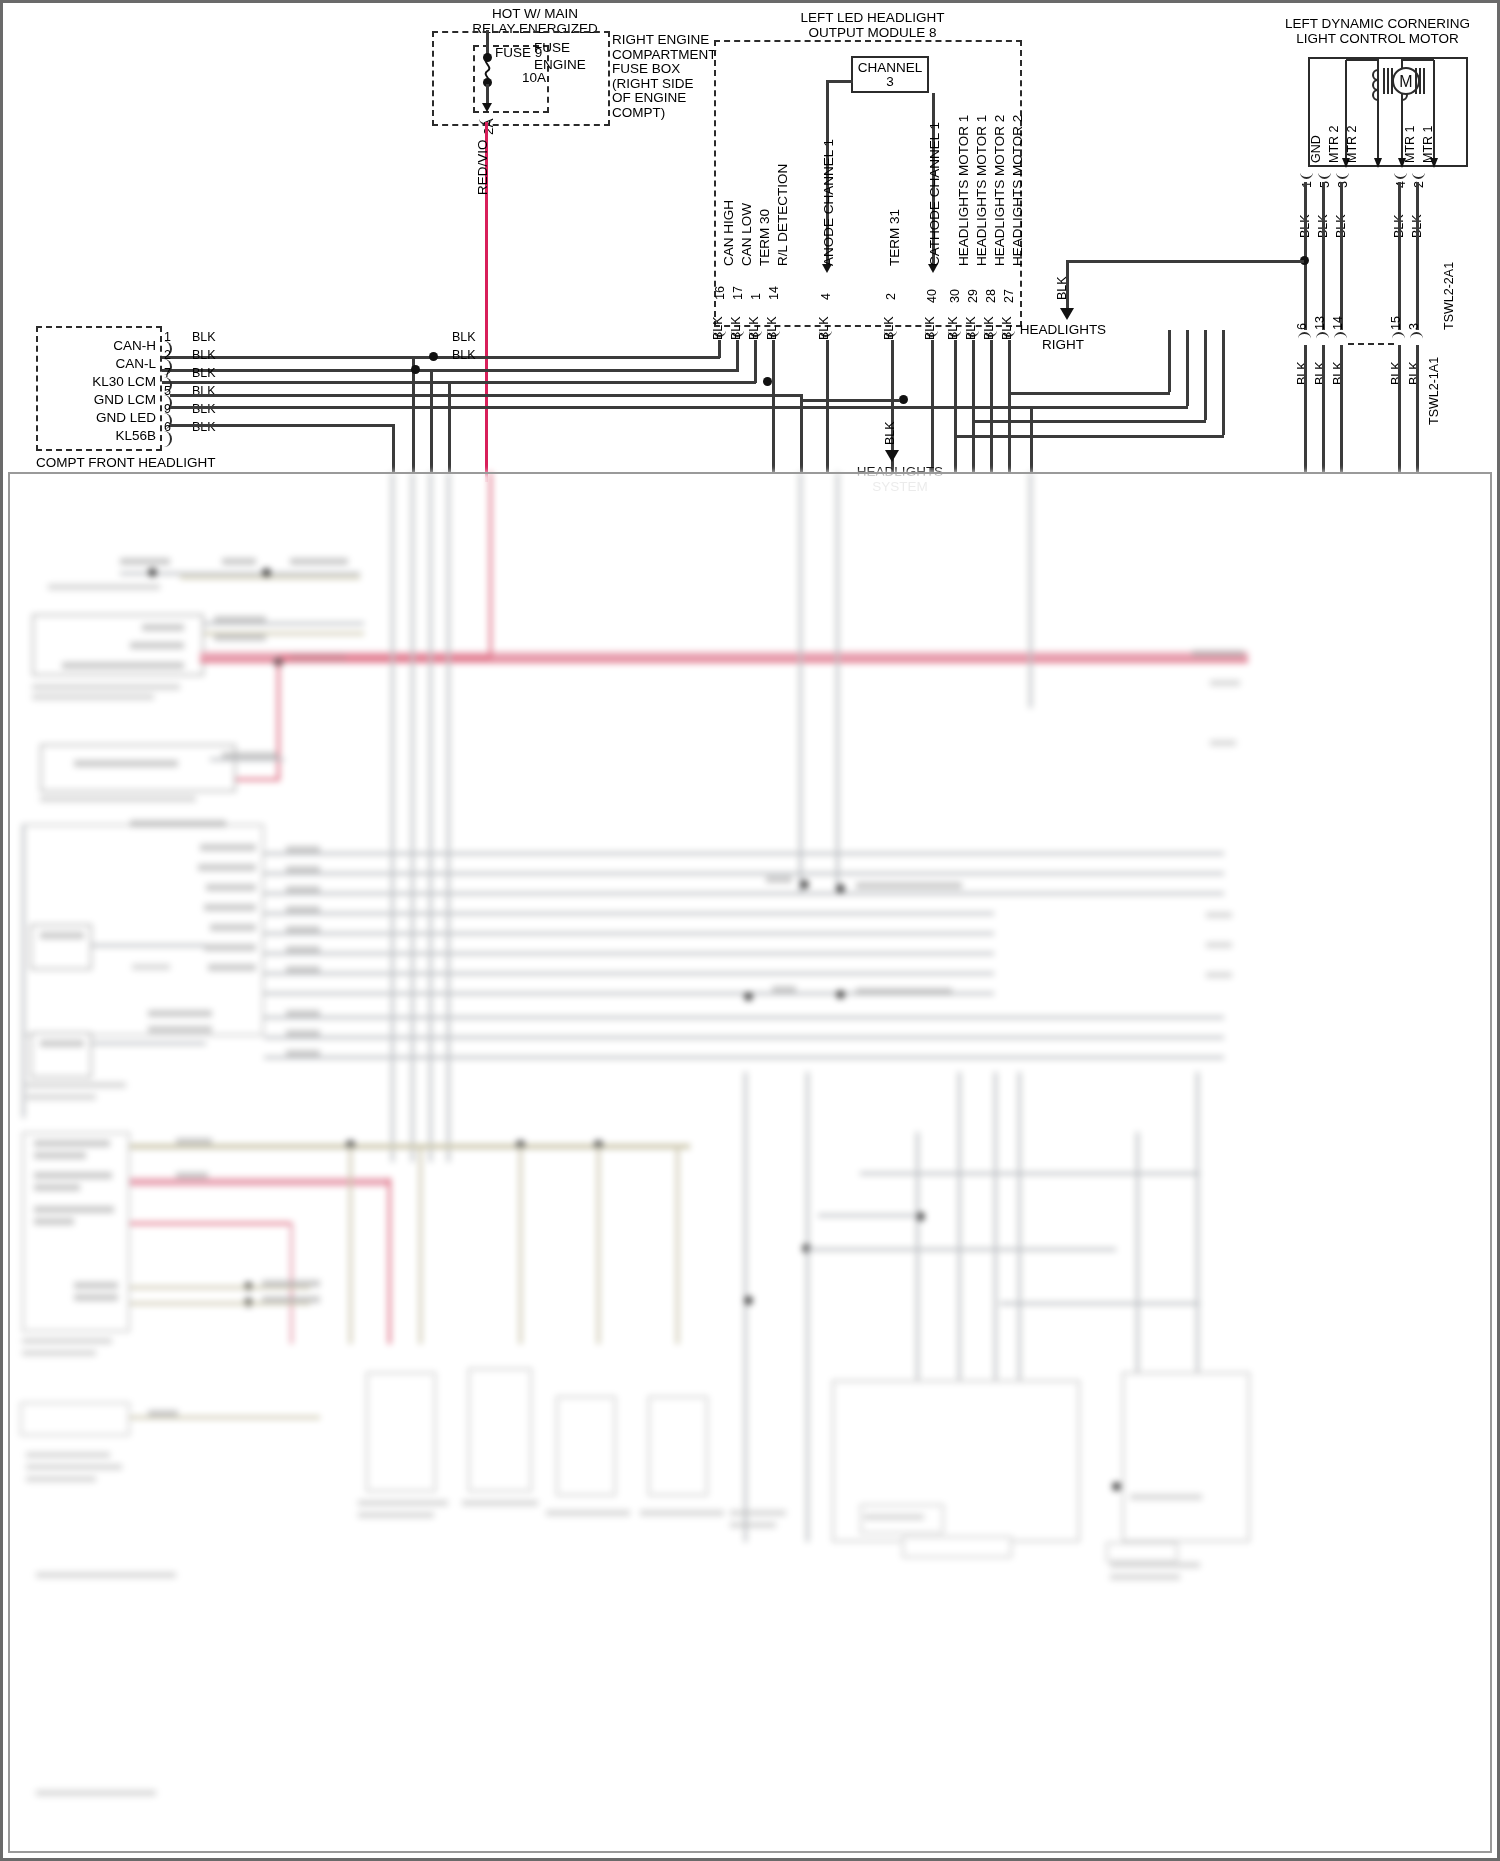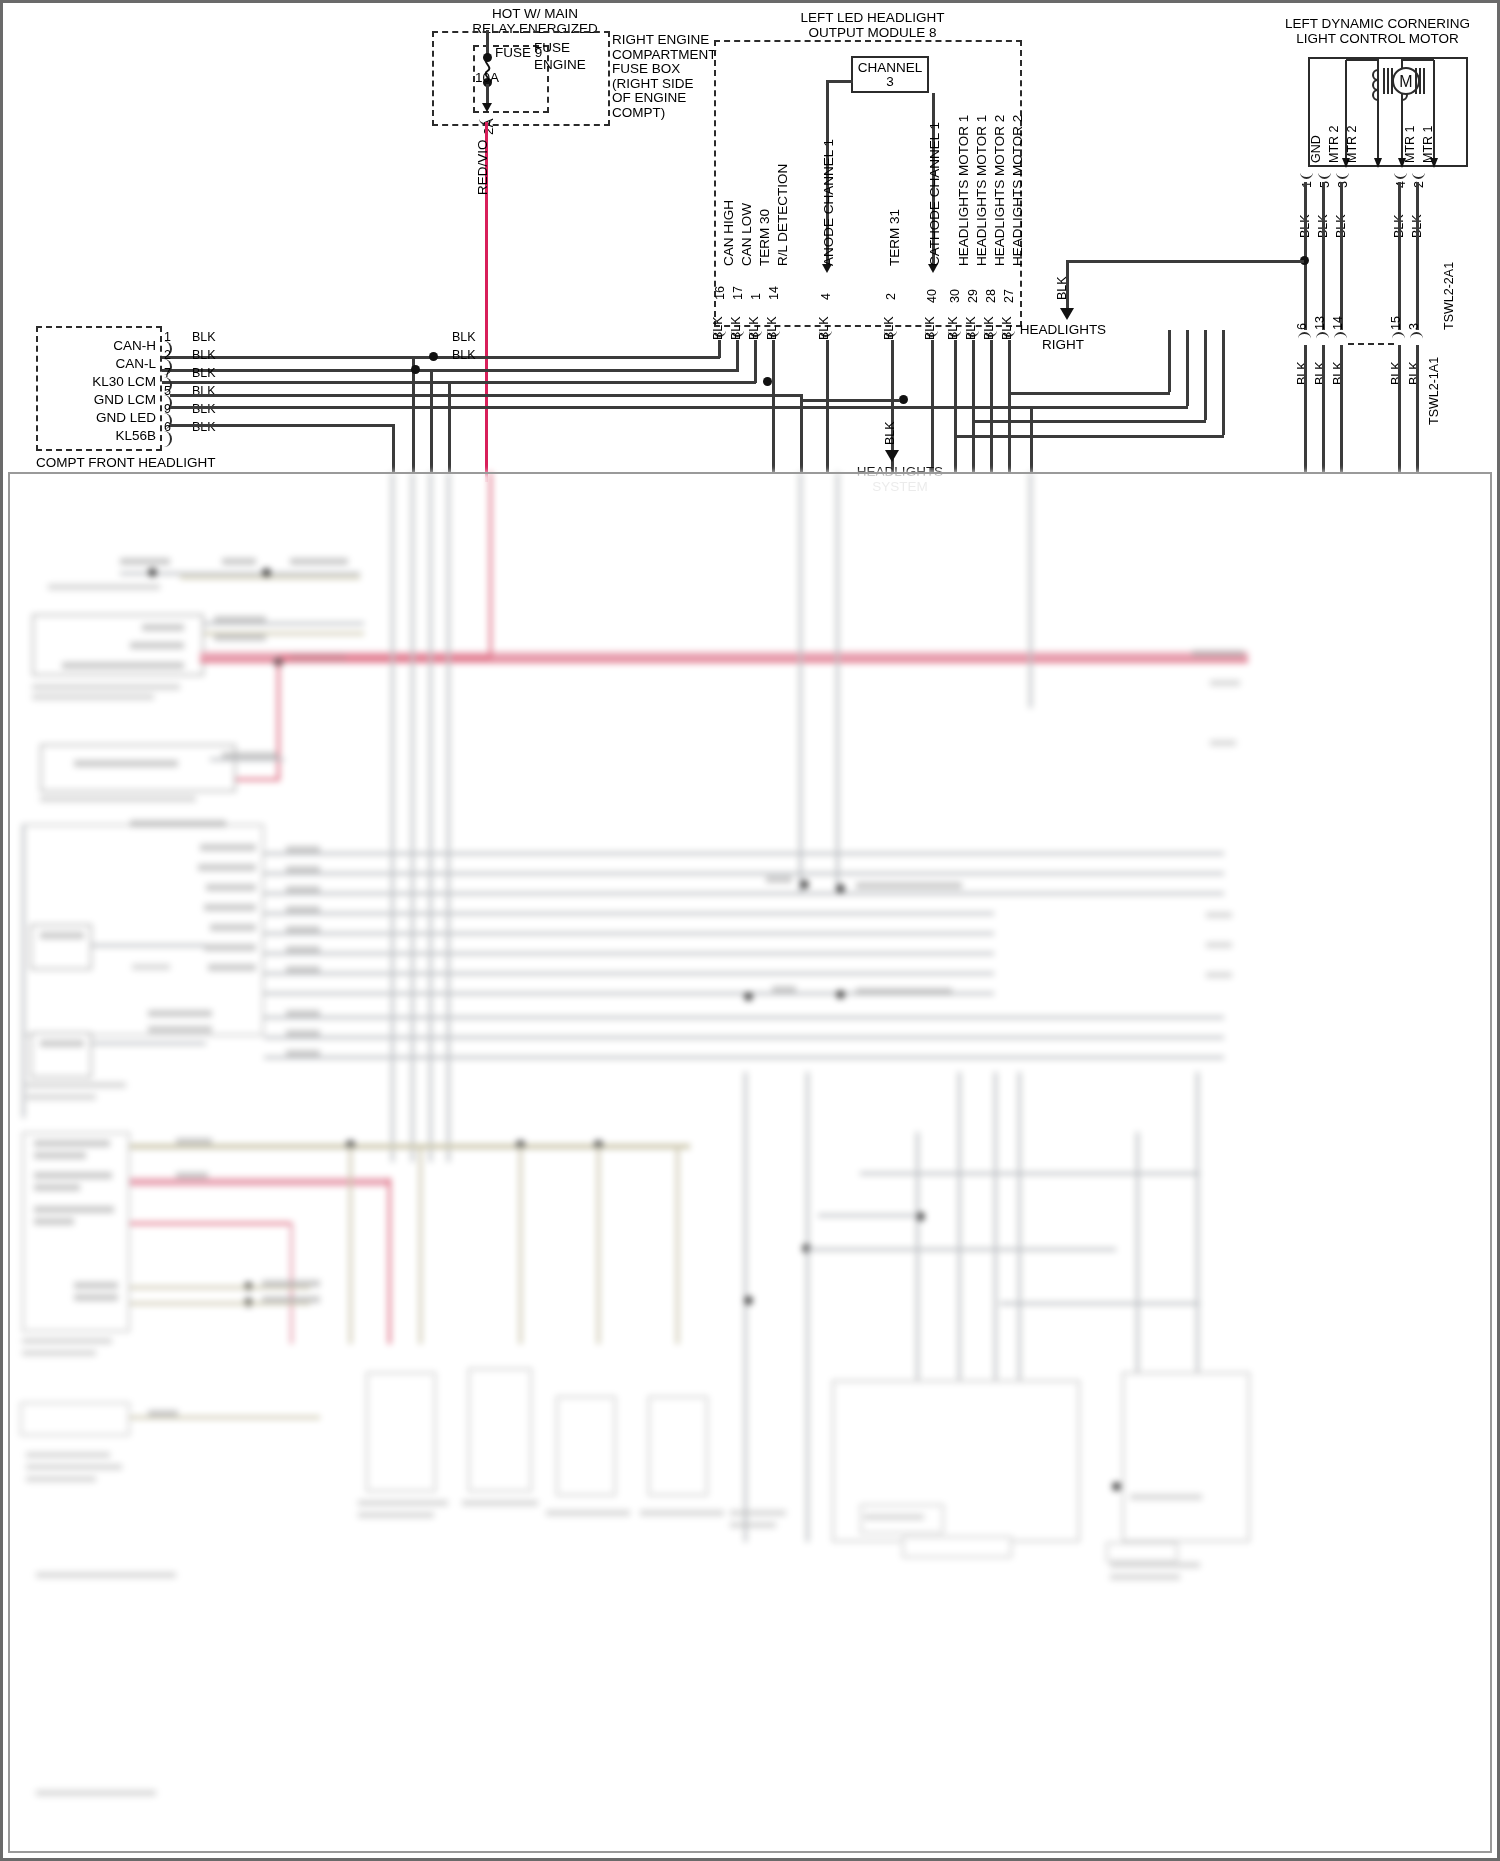--- a/index.html
+++ b/index.html
@@ -89,21 +89,21 @@
     <div class="wire v" style="left:486px; top:30px; height:30px;"></div>
     <div class="dot" style="left:483px; top:53px;"></div>
     <svg style="position:absolute; left:478px; top:58px;" width="20" height="26">
       <path d="M9.5 0 C 3 4, 16 9, 9.5 13 C 3 17, 16 22, 9.5 26" fill="none" stroke="#111" stroke-width="2"></path>
     </svg>
     <div class="dot" style="left:483px; top:78px;"></div>
     <div class="wire v" style="left:486px; top:84px; height:22px;"></div>
     <div class="arrowdn sm" style="left:482px; top:103px;"></div>
 
     <div class="lbl" style="left:495px; top:45px;">FUSE 9</div>
-    <div class="lbl" style="left:475px; top:70px;">10A</div>
+    <div class="lbl" style="left:522px; top:70px;">10A</div>
     <div class="lbl" style="left:534px; top:39px; width:60px; line-height:17px;">FUSE
 ENGINE</div>
 
     <div class="pin up" style="left:479px; top:113px;"></div>
     <div class="vlbl" style="left:482px; top:135px;">2A</div>
     <div class="pinkline" style="left:485px; top:122px; height:360px;"></div>
     <div class="vlbl" style="left:476px; top:195px;">RED/VIO</div>
 
     <div class="lbl" style="left:612px; top:33px; width:95px; line-height:14.5px;">RIGHT ENGINE
 COMPARTMENT

